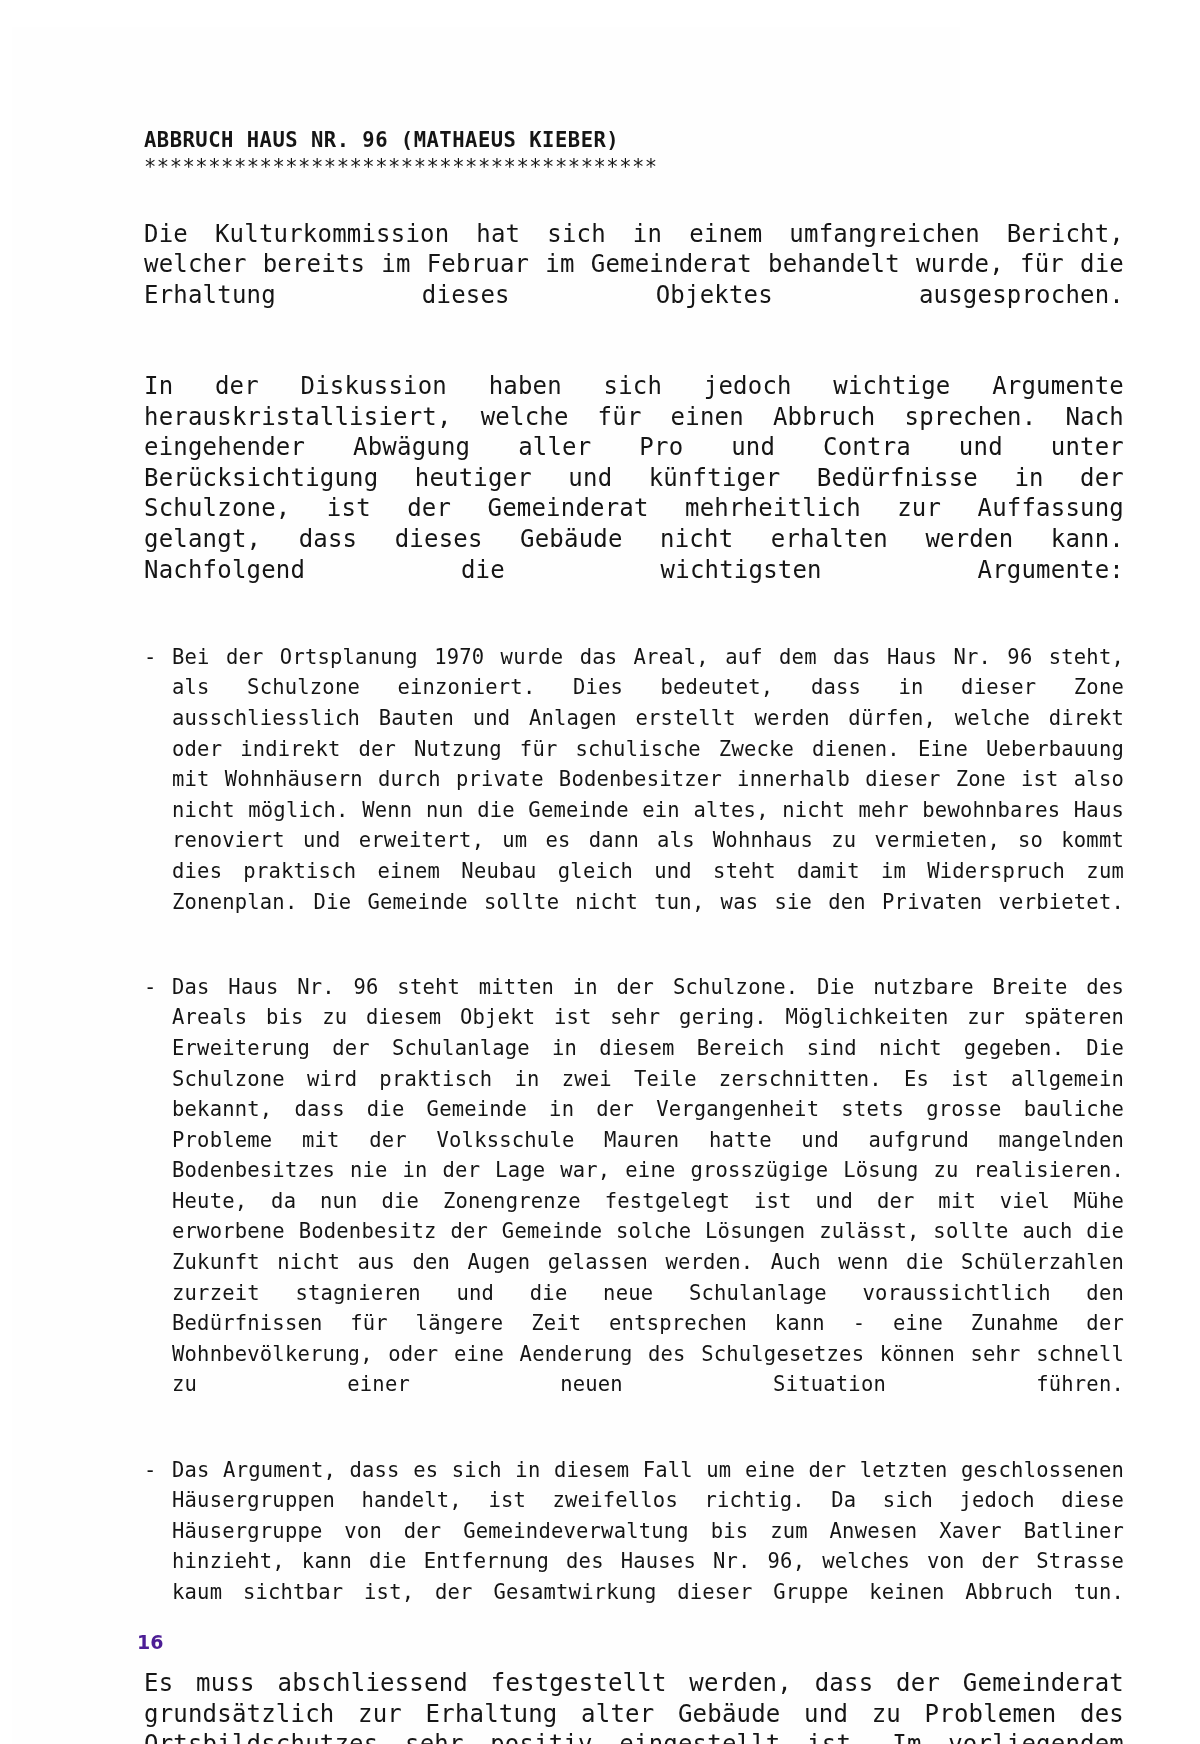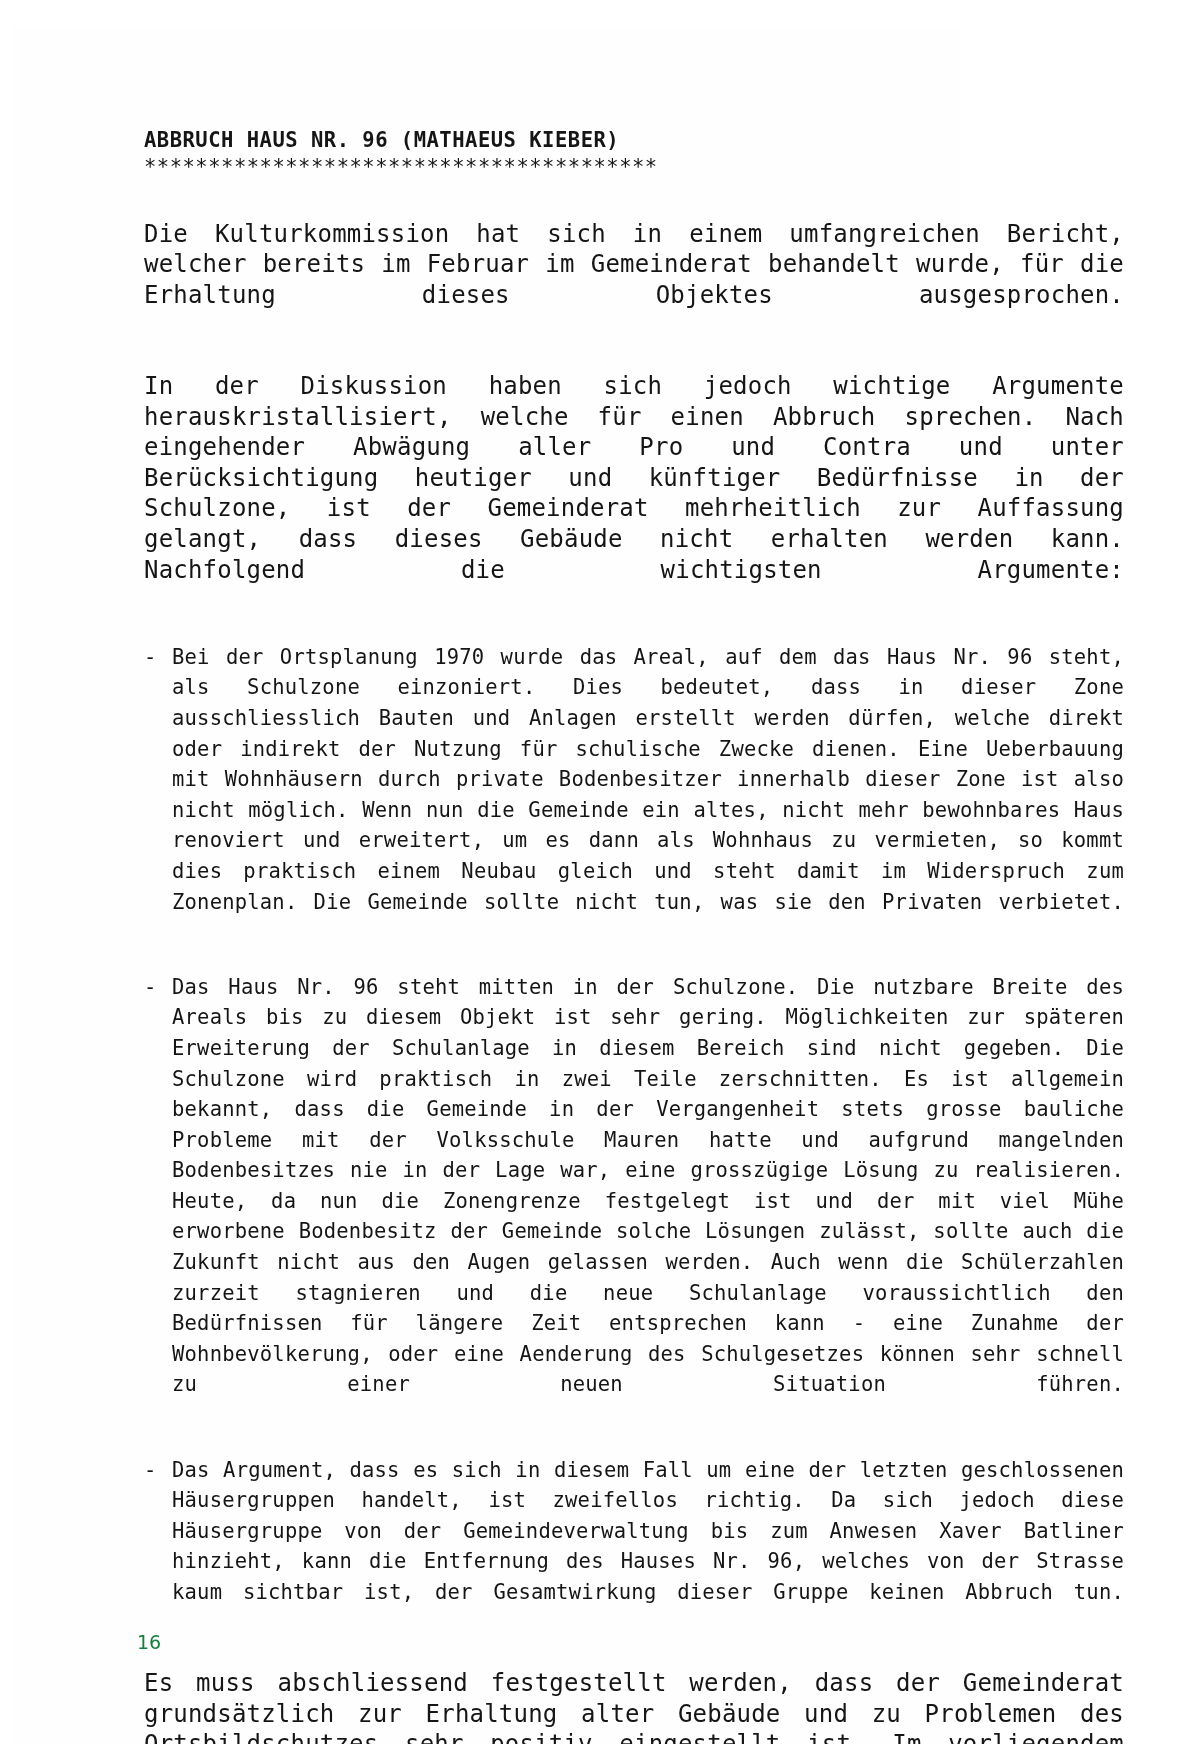--- a/index.html
+++ b/index.html
@@ -80,23 +80,23 @@
     margin-bottom: 0;
   }
   .closing {
     margin-top: 48px;
   }
   .page-number {
     position: absolute;
     left: 125px;
     top: 1604px;
     font-family: "DejaVu Sans", sans-serif;
-    font-weight: normal;
+    font-weight: bold;
     font-size: 19px;
-    color: #15803d;
+    color: #4c1d95;
   }
   
   p.para:after, ul.bullets li:after {
     content: "";
     display: inline-block;
     width: 100%;
   }
 </style>
 </head>
 <body>

